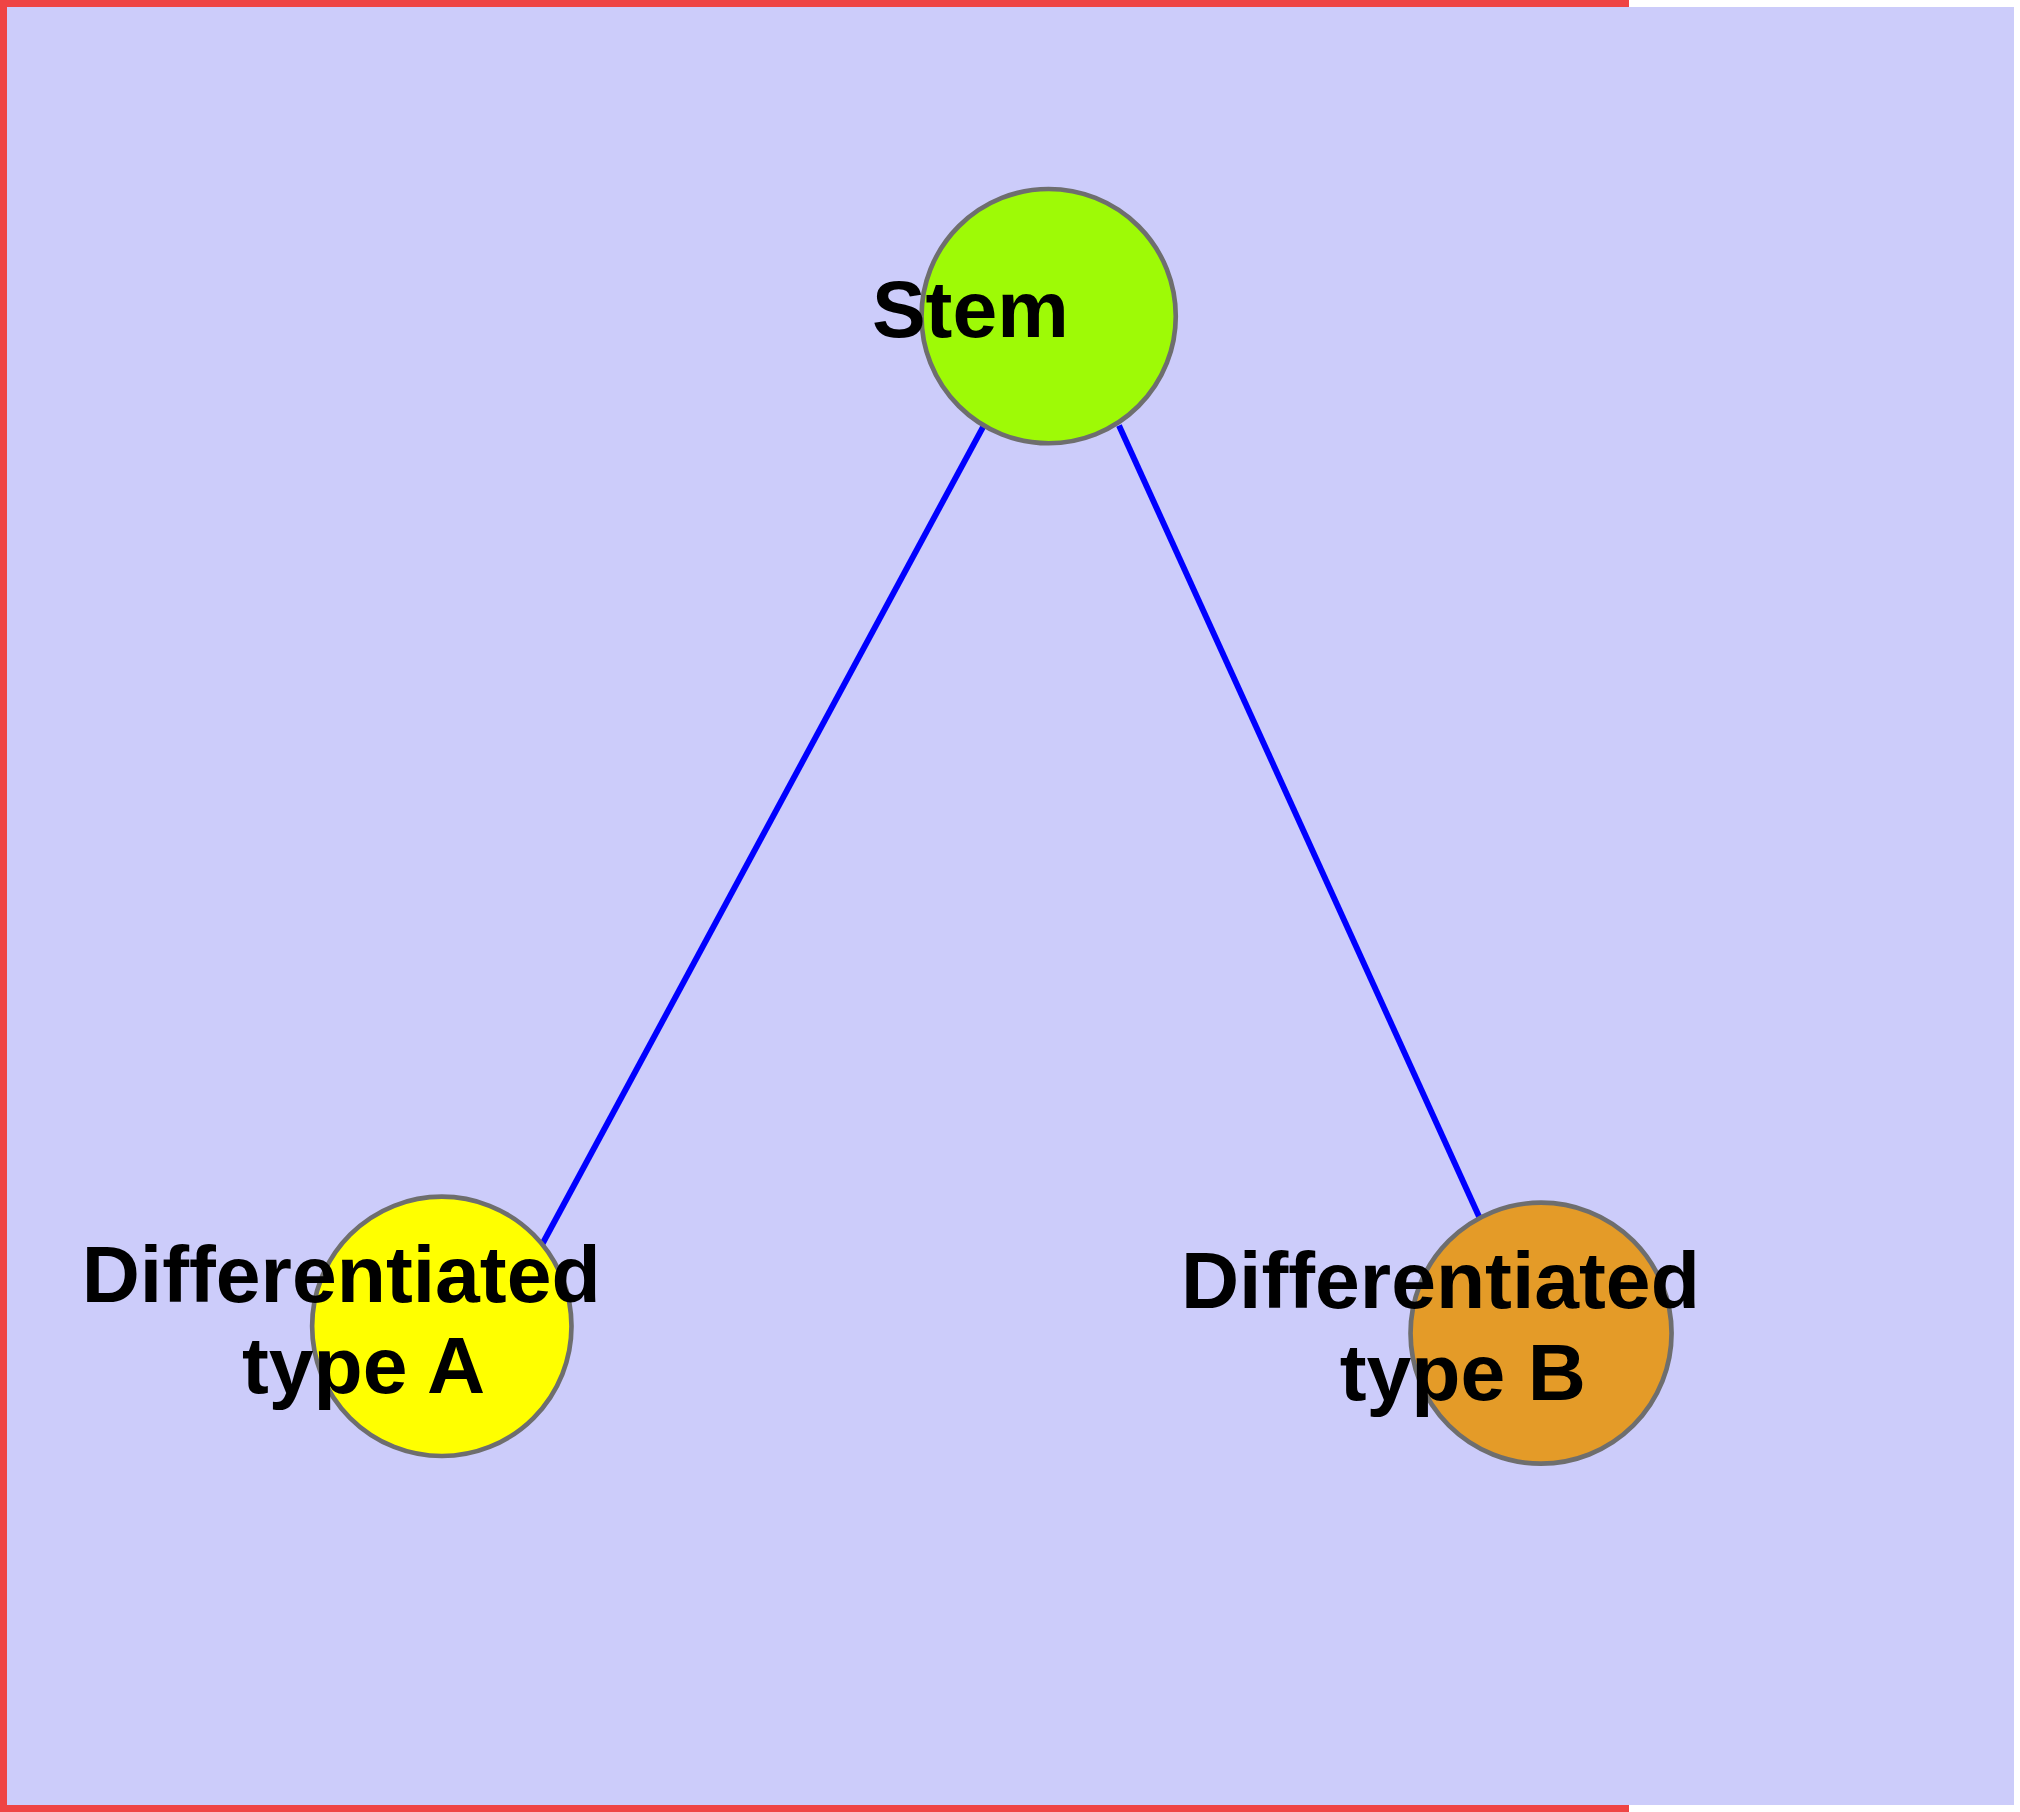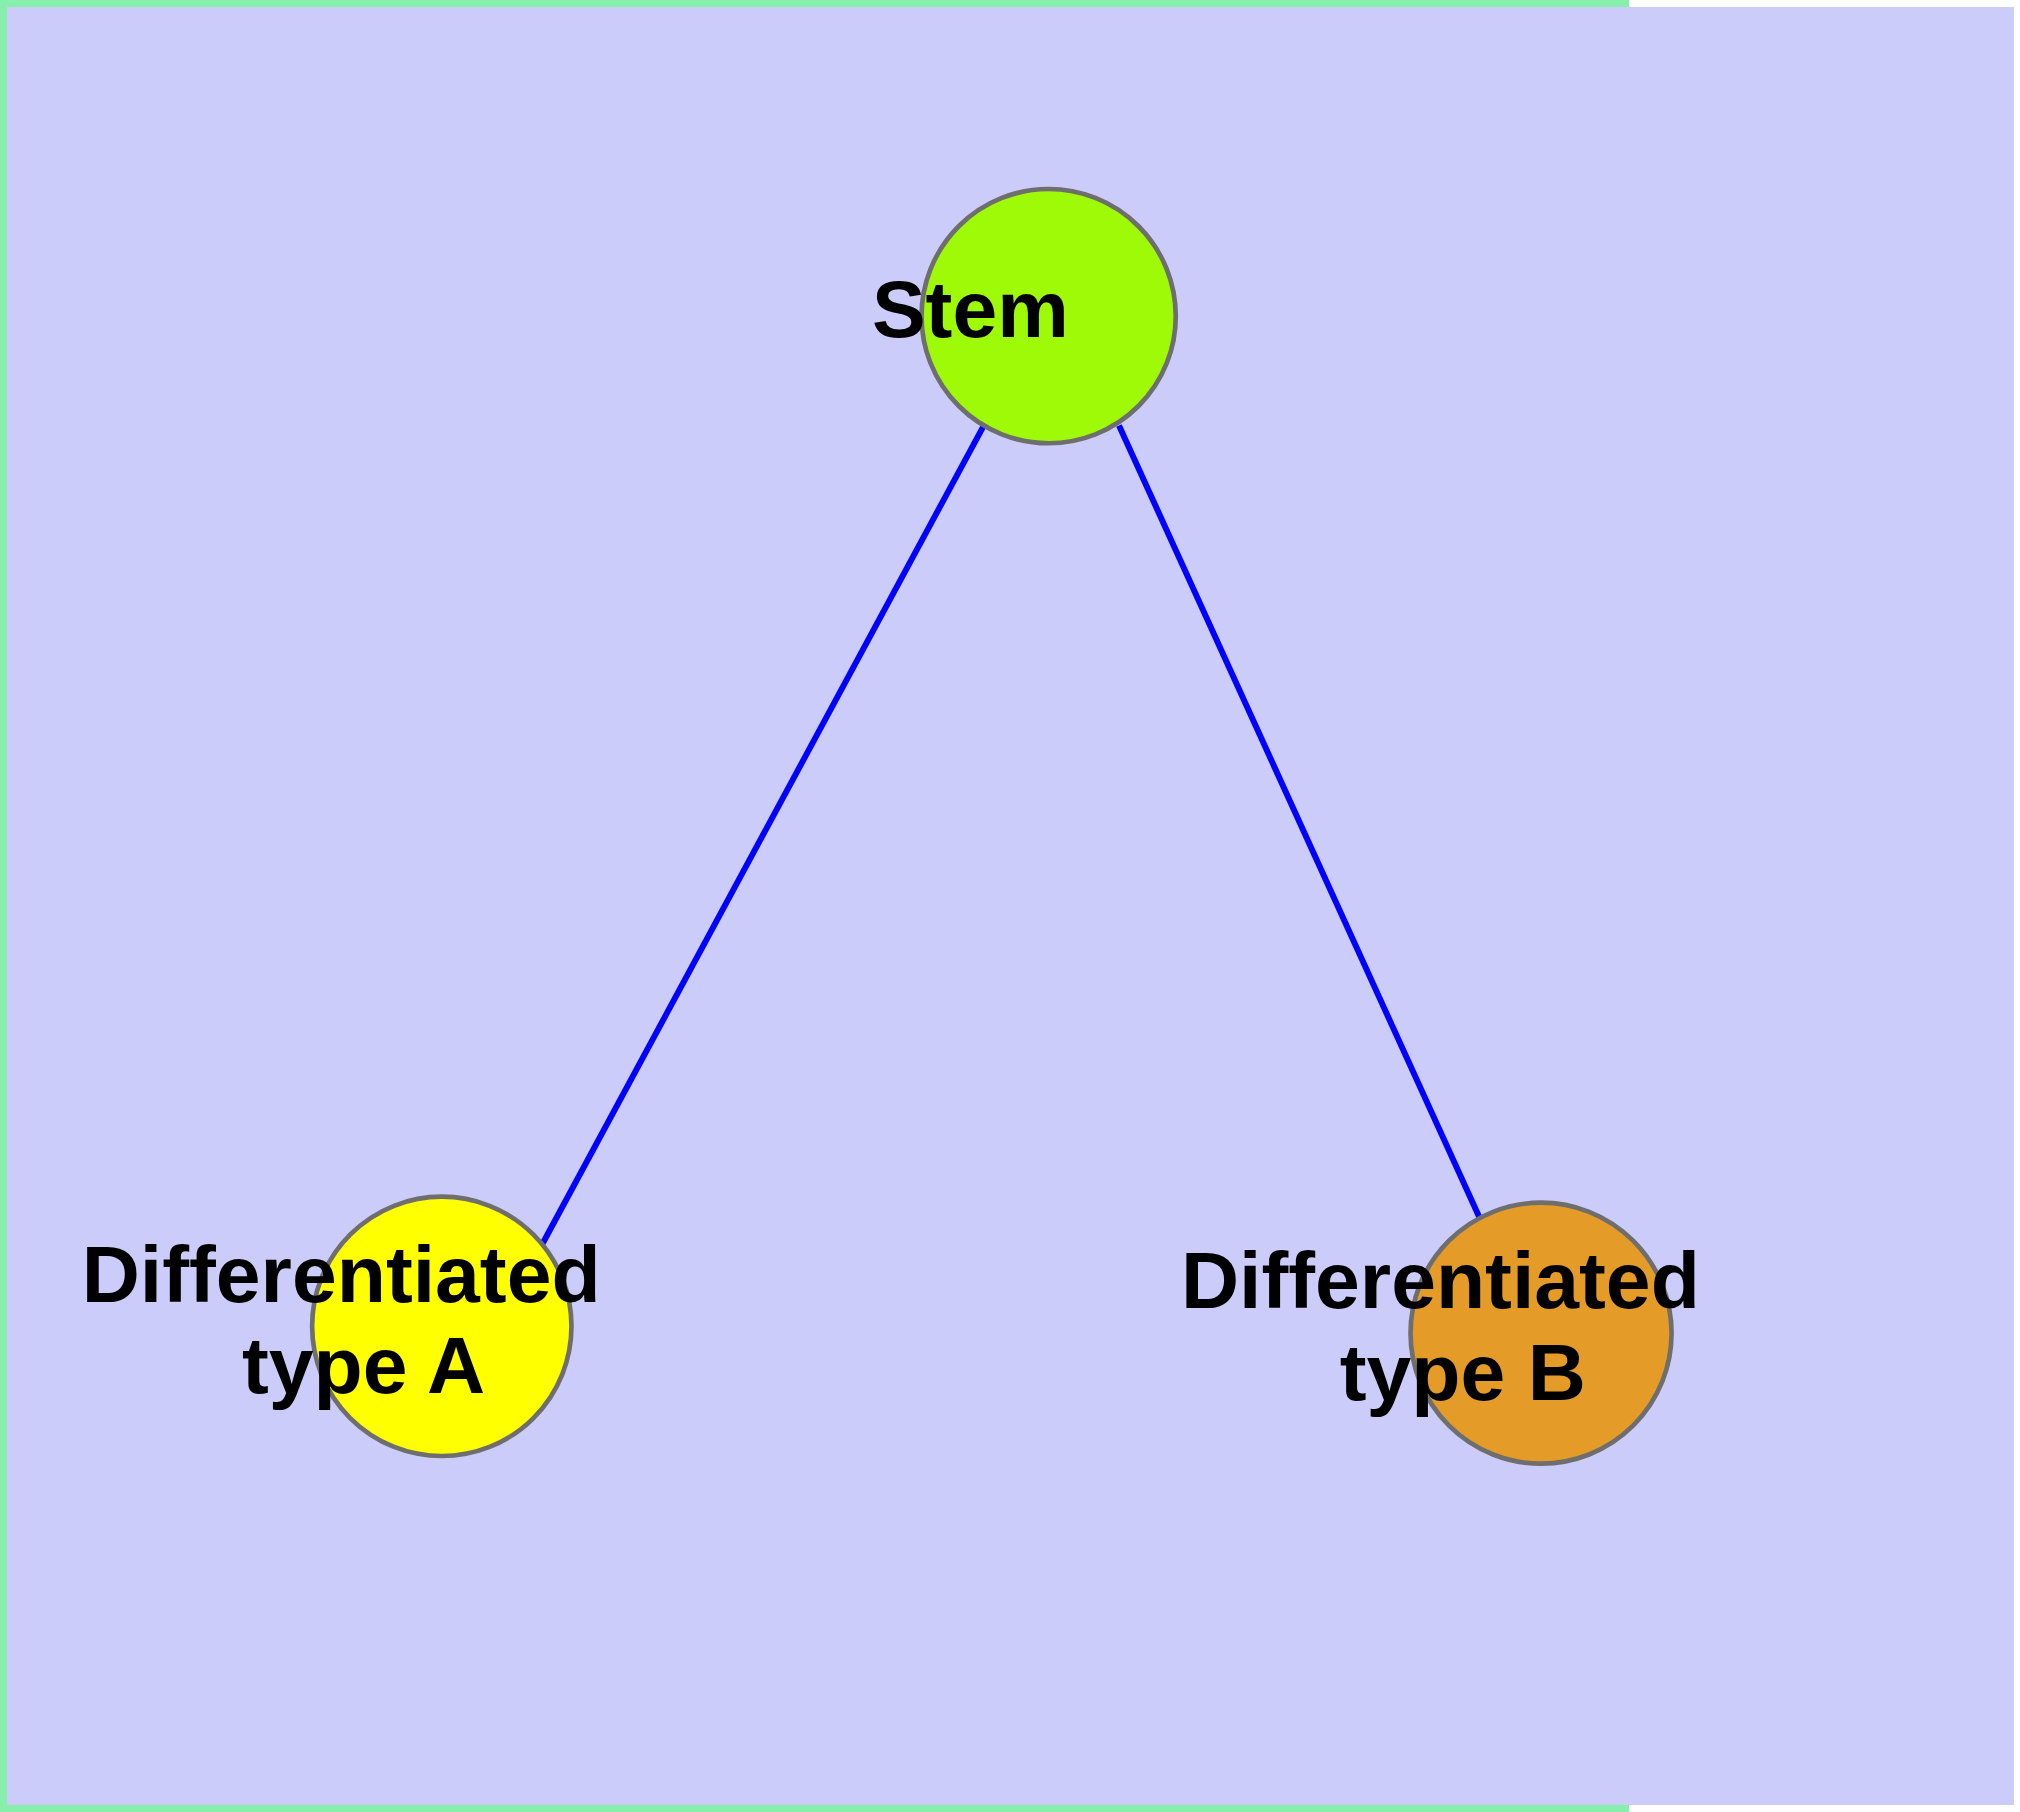--- a/index.html
+++ b/index.html
@@ -12,21 +12,21 @@
     height: 1812px;
     overflow: hidden;
     font-family: "Liberation Sans", sans-serif;
   }
   #canvas {
     position: absolute;
     left: 0;
     top: 0;
     width: 1629px;
     height: 1812px;
-    background: #86efac;
+    background: #ef4444;
   }
   #plot-area {
     position: absolute;
     left: 6.8px;
     top: 6.8px;
     width: 2007px;
     height: 1798px;
     background: #ccccfa;
     overflow: hidden;
   }

